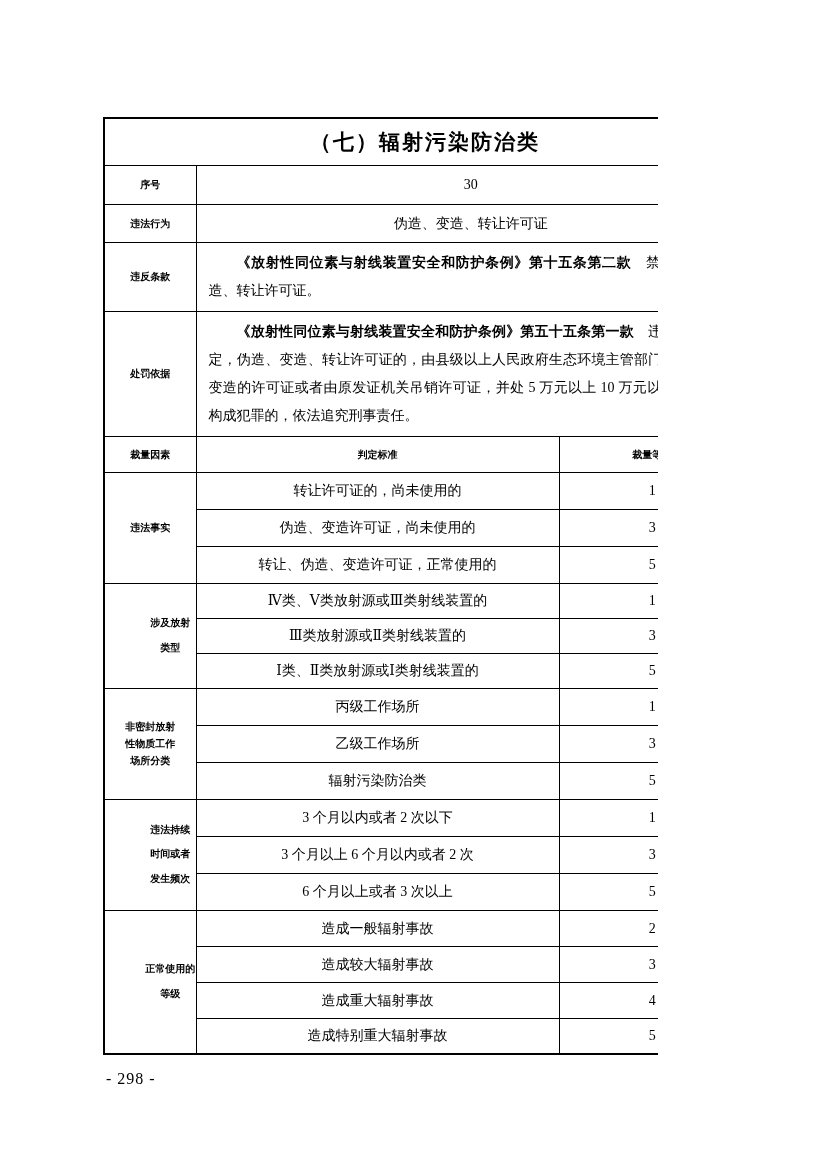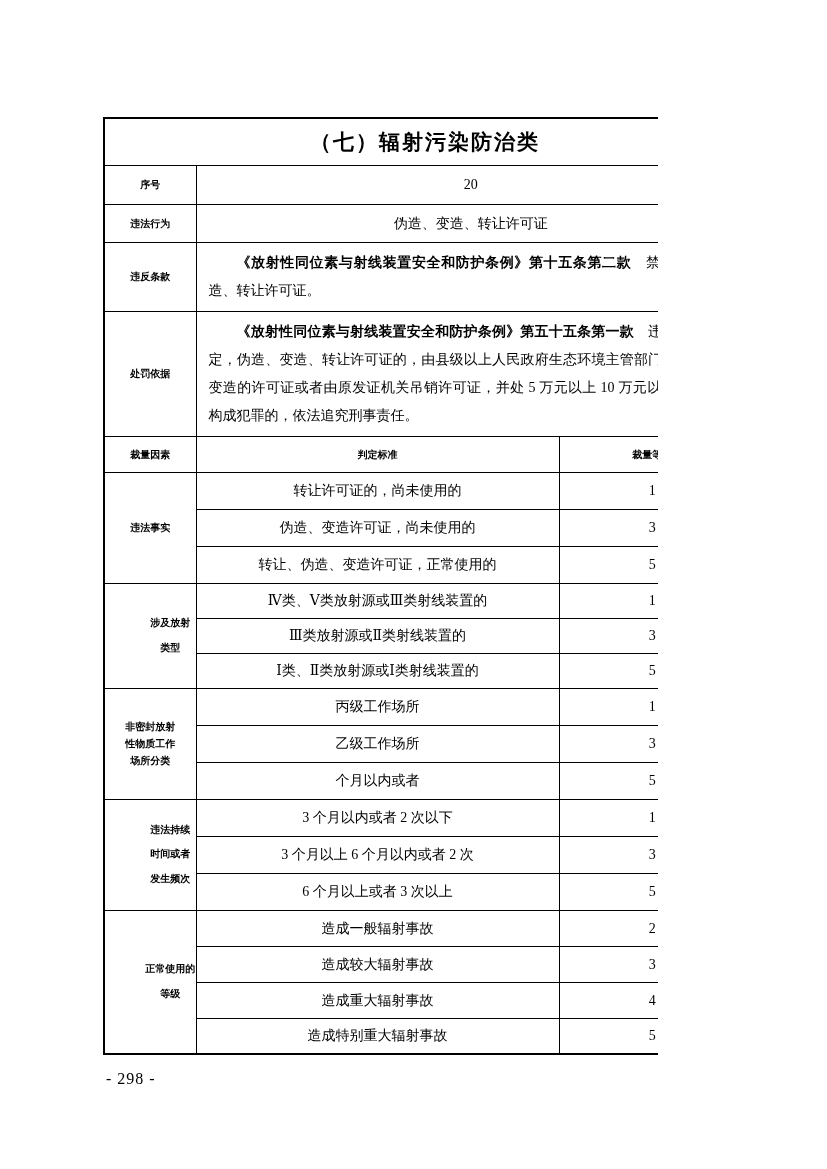--- a/index.html
+++ b/index.html
@@ -92,21 +92,21 @@
         <col class="c3">
       </colgroup>
 
     <tbody>
         <tr class="h-title">
       <td colspan="3" class="title-cell">（七）辐射污染防治类</td>
     </tr>
 
     <tr class="h-info1">
       <td class="lbl">序号</td>
-      <td colspan="2" class="val">20</td>
+      <td colspan="2" class="val">30</td>
     </tr>
 
     <tr class="h-info2">
       <td class="lbl">违法行为</td>
       <td colspan="2" class="val">伪造、变造、转让许可证</td>
     </tr>
 
     <tr class="h-clause">
       <td class="lbl">违反条款</td>
       <td colspan="2" class="para"><span class="b">《放射性同位素与射线装置安全和防护条例》第十五条第二款</span><span>　禁止伪造、变造、转让许可证。</span></td>
@@ -157,21 +157,21 @@
 性物质工作
 场所分类</td>
       <td class="val">丙级工作场所</td>
       <td class="val">1</td>
     </tr>
     <tr class="h-item">
       <td class="val">乙级工作场所</td>
       <td class="val">3</td>
     </tr>
     <tr class="h-item">
-      <td class="val">个月以内或者</td>
+      <td class="val">辐射污染防治类</td>
       <td class="val">5</td>
     </tr>
 
     <tr class="h-item">
       <td rowspan="3" class="lbl lh-loose">违法持续
 时间或者
 发生频次</td>
       <td class="val">3 个月以内或者 2 次以下</td>
       <td class="val">1</td>
     </tr>

